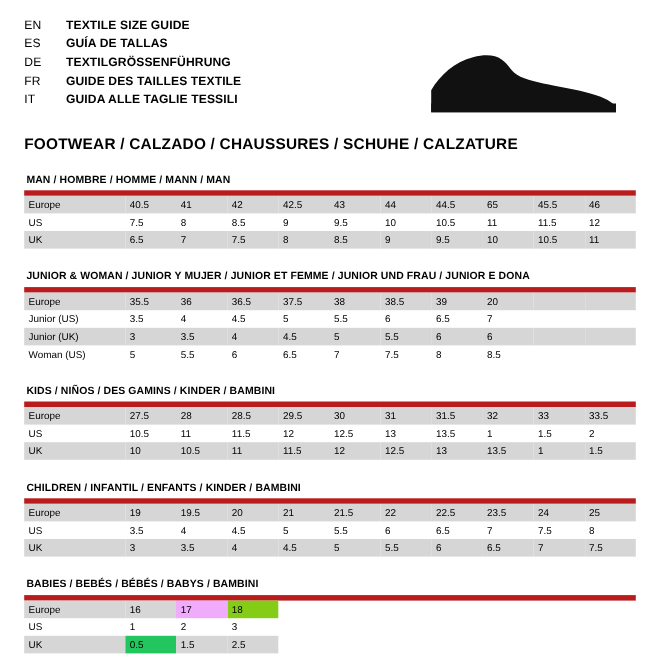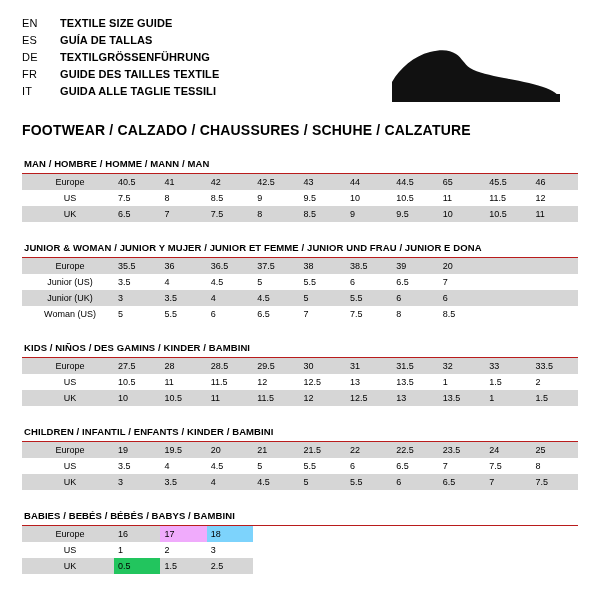--- a/index.html
+++ b/index.html
@@ -61,40 +61,40 @@
   }
 
   .group {
     margin-top: 20px;
   }
   .group-title {
     font-size: 9.5px;
     font-weight: bold;
     letter-spacing: 0.1px;
     padding: 0 0 4px 2px;
-    border-bottom: 1px solid #b91c1c;
+    border-bottom: 5px solid #b91c1c;
   }
   table.sizes {
     border-collapse: collapse;
     width: 100%;
     font-size: 9px;
     table-layout: fixed;
   }
   table.sizes td {
     height: 16px;
     padding: 0 0 0 4px;
     vertical-align: middle;
     border: none;
   }
   table.sizes tr.shade td {
     background: #d6d6d6;
   }
   table.sizes td.rowlabel {
     width: 88px;
-    text-align: center;
+    text-align: left;
   }
   table.sizes td.val {
     text-align: left;
   }
   .babies table.sizes td.val {
     
   }
 </style>
 </head>
 <body>
@@ -337,21 +337,21 @@
   </div>
 
   <div class="group babies">
     <div class="group-title">BABIES / BEBÉS / BÉBÉS / BABYS / BAMBINI</div>
     <table class="sizes">
       <tbody>
         <tr>
           <td class="rowlabel shadecell" style="background:#d6d6d6">Europe</td>
           <td class="val" style="background:#d6d6d6">16</td>
           <td class="val" style="background:#f0abfc">17</td>
-          <td class="val" style="background:#7dd3fc">18</td>
+          <td class="val" style="background:#84cc16">18</td>
           <td class="val"></td>
           <td class="val"></td>
           <td class="val"></td>
           <td class="val"></td>
           <td class="val"></td>
           <td class="val"></td>
           <td class="val"></td>
         </tr>
         <tr>
           <td class="rowlabel">US</td>

